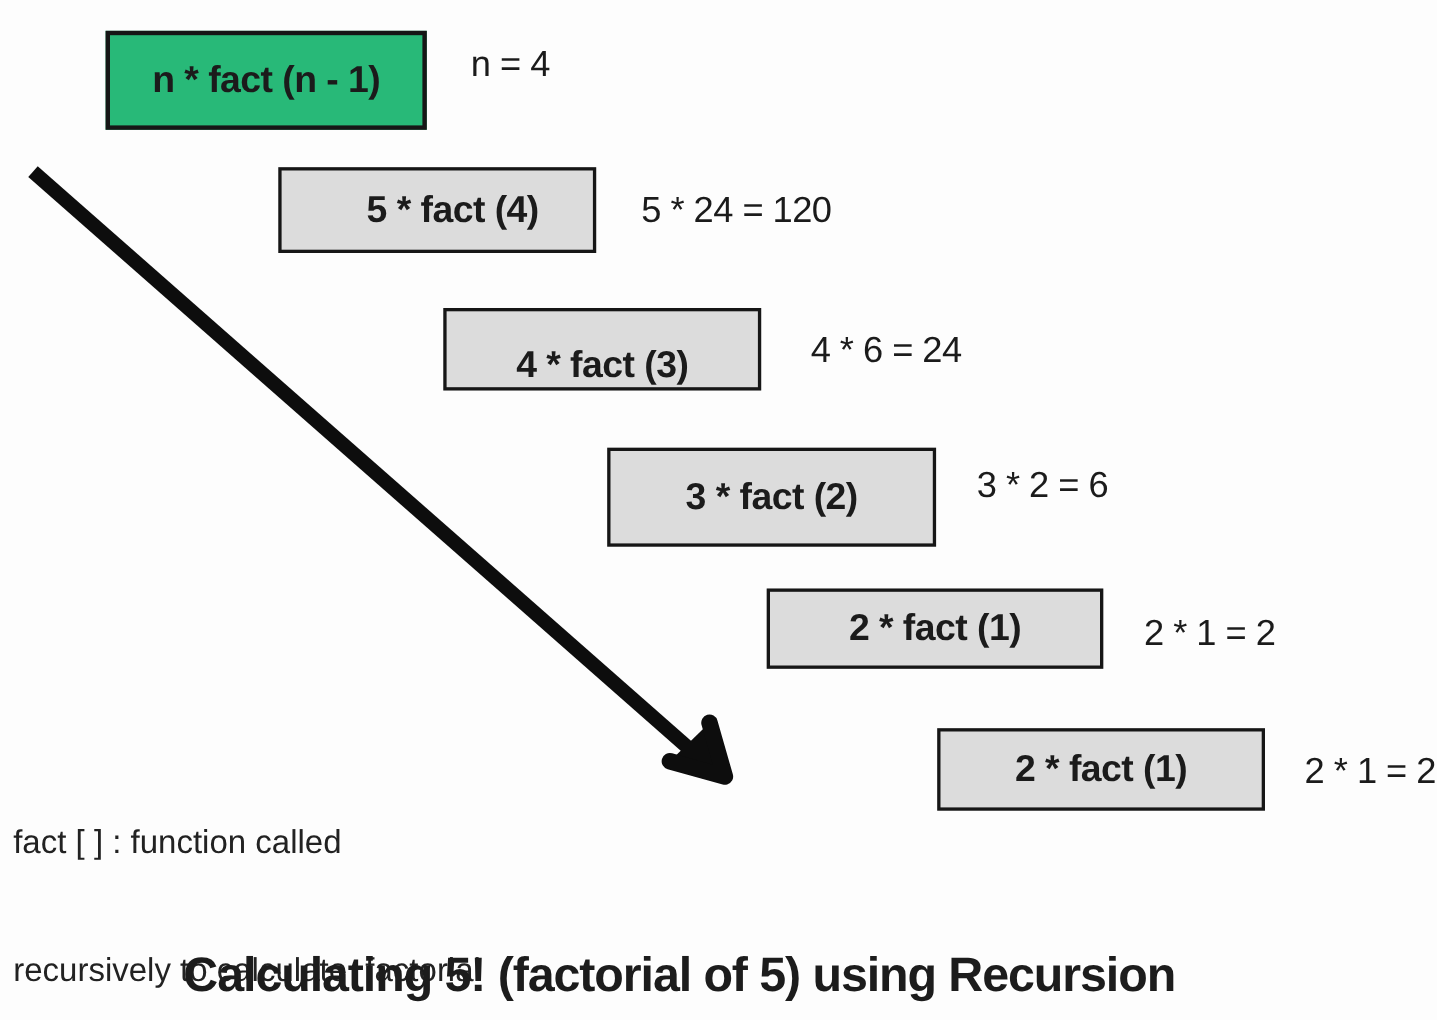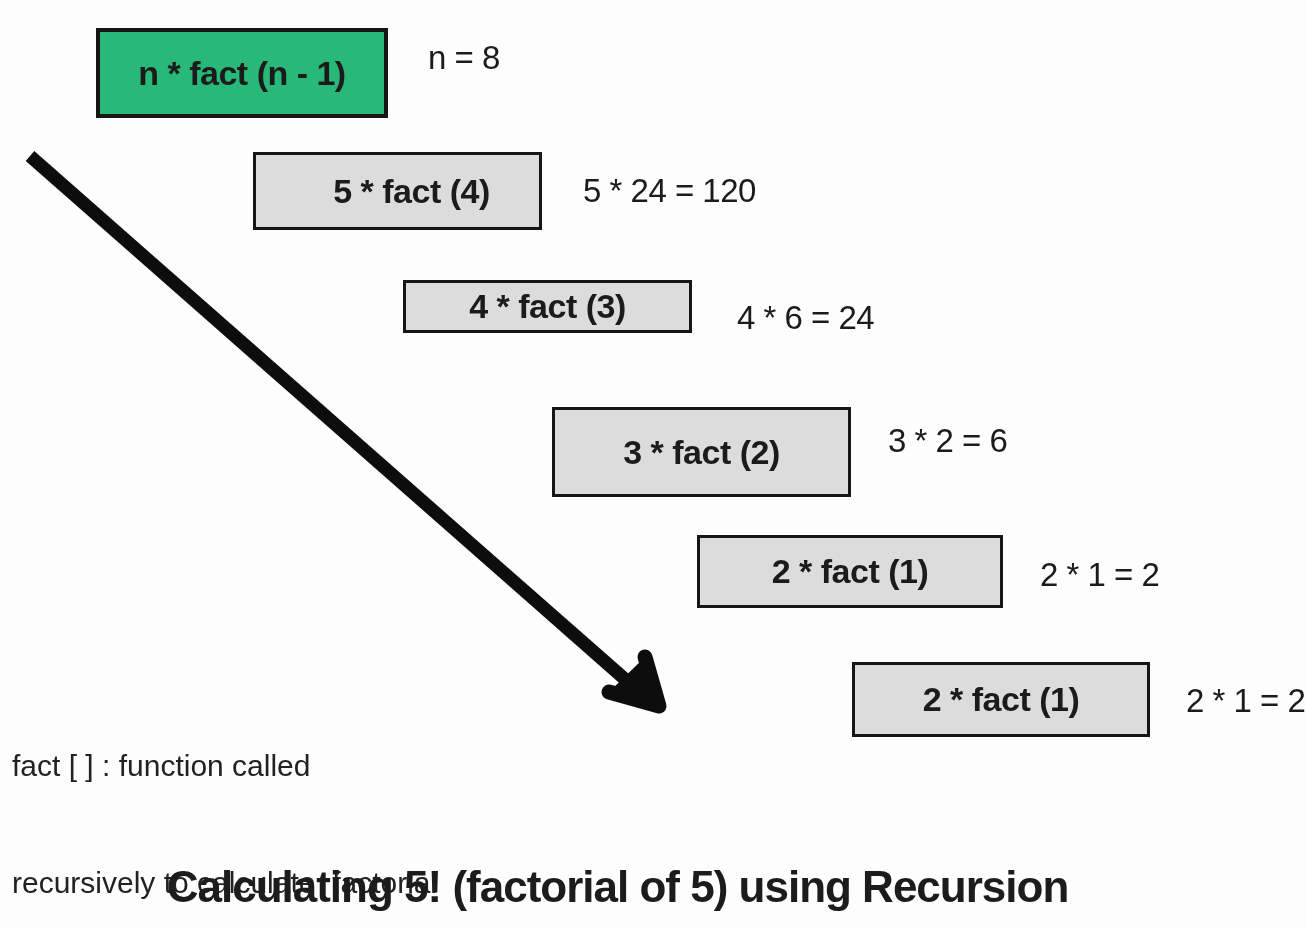--- a/index.html
+++ b/index.html
@@ -80,28 +80,28 @@
 <div class="canvas">
 
   <svg class="arrow-svg" viewBox="0 0 1306 927" xmlns="http://www.w3.org/2000/svg">
     <line x1="30" y1="156" x2="627" y2="681" stroke="var(--color-arrow, #0d0d0d)" stroke-width="13"></line>
     <path d="M 645 657 L 659 706 L 609 692" fill="var(--color-arrow, #0d0d0d)" stroke="var(--color-arrow, #0d0d0d)" stroke-width="15" stroke-linejoin="round" stroke-linecap="round"></path>
   </svg>
 
   <div class="box highlight" style="left:96px; top:12px; width:292px; height:90px;">
     <span class="box-text">n * fact (n - 1)</span>
   </div>
-  <div class="result" style="left:428px; top:38px;">n = 8</div>
+  <div class="result" style="left:428px; top:38px;">n = 4</div>
 
   <div class="box" style="left:253px; top:152px; width:289px; height:78px;padding-left:28px;">
     <span class="box-text">5 * fact (4)</span>
   </div>
   <div class="result" style="left:583px; top:171px;">5 * 24 = 120</div>
 
-  <div class="box" style="left:403px; top:280px; width:289px; height:53px;">
+  <div class="box" style="left:403px; top:280px; width:289px; height:75px;align-items:flex-end;">
     <span class="box-text">4 * fact (3)</span>
   </div>
   <div class="result" style="left:737px; top:298px;">4 * 6 = 24</div>
 
   <div class="box" style="left:552px; top:407px; width:299px; height:90px;">
     <span class="box-text">3 * fact (2)</span>
   </div>
   <div class="result" style="left:888px; top:421px;text-align:right;">3 * 2 = 6</div>
 
   <div class="box" style="left:697px; top:535px; width:306px; height:73px;">

